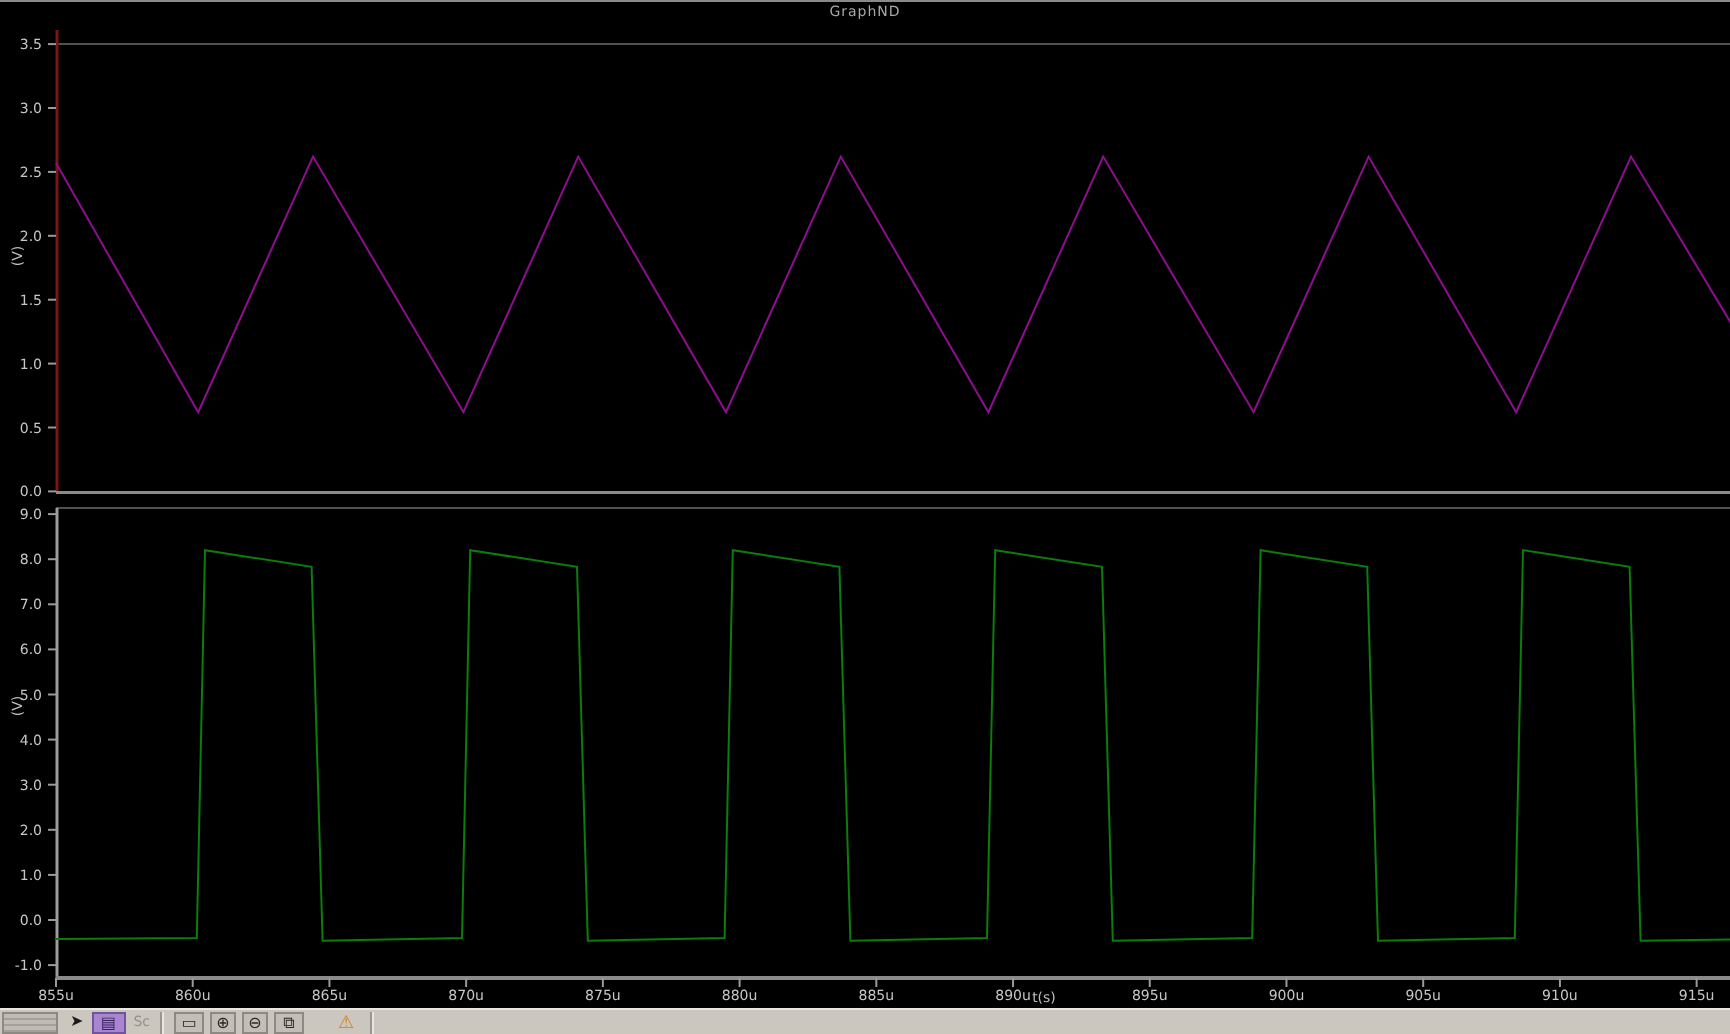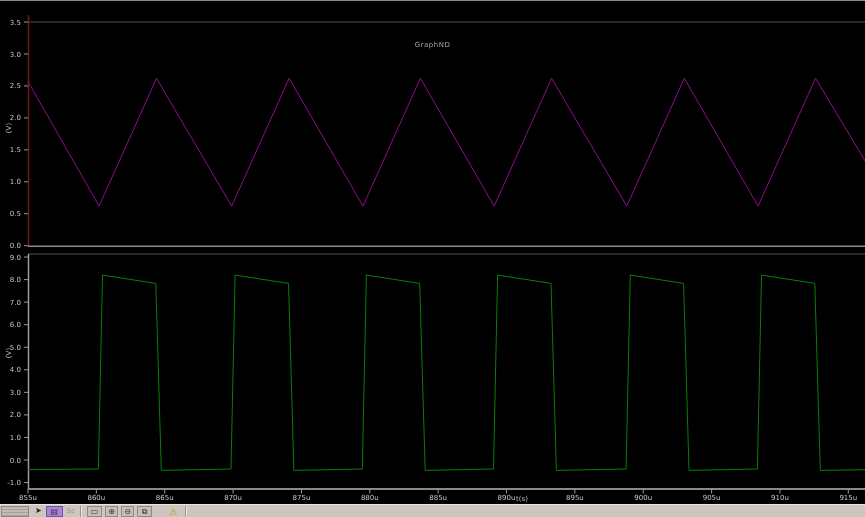--- a/index.html
+++ b/index.html
@@ -3,21 +3,21 @@
 <meta charset="utf-8">
 <style>
   html,body{margin:0;padding:0;}
   body{
     width:865px;height:517px;overflow:hidden;position:relative;
     background:#000;font-family:"DejaVu Sans",sans-serif;
   }
   .topline{position:absolute;top:0;left:0;right:0;height:1px;background:#8a8a8a;}
   .titlebar{
     position:absolute;top:2px;left:0;right:0;text-align:center;
-    font-size:7px;color:#a8a8a8;letter-spacing:.5px;margin-top:39px;
+    font-size:7px;color:#a8a8a8;letter-spacing:.5px;
   }
   .plot-wrap{position:absolute;top:0;left:0;}
   svg text{font-family:"DejaVu Sans",sans-serif;}
   .ylab{
     position:absolute;left:-2px;width:22px;text-align:center;
     transform:rotate(-90deg);font-size:7px;color:#bdbdbd;
   }
   .xlab{
     position:absolute;top:495px;left:492px;width:60px;text-align:center;
     font-size:7px;color:#bdbdbd;

